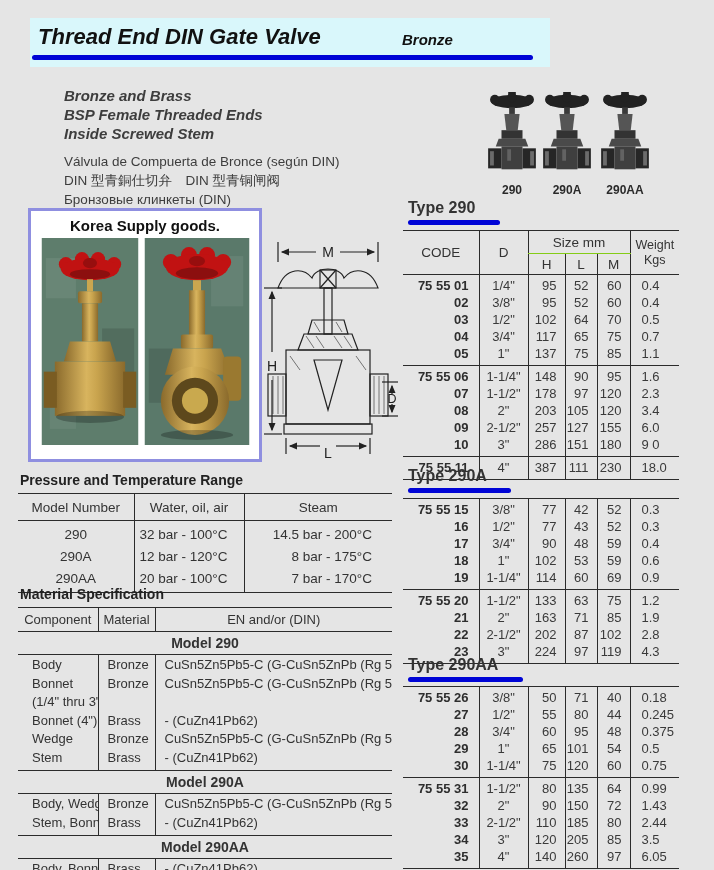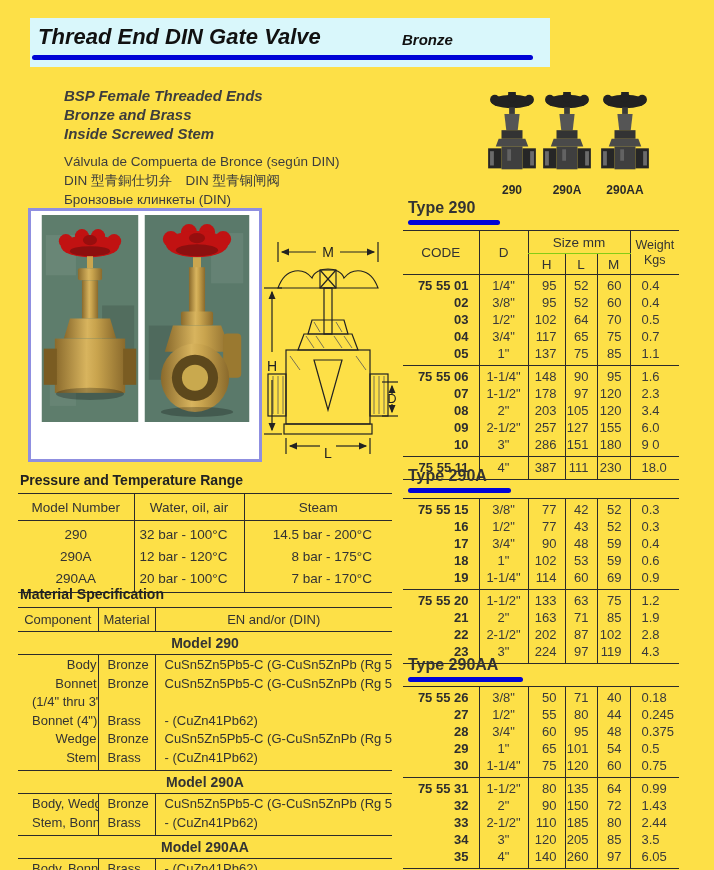--- a/index.html
+++ b/index.html
@@ -1,16 +1,16 @@
 <!DOCTYPE html>
 <html><head>
 <meta charset="utf-8">
 <style>
   html,body{margin:0;padding:0;background:#fff;}
-  .page{position:relative;width:714px;height:870px;background:#fde047;overflow:hidden;
+  .page{position:relative;width:714px;height:870px;background:#e5e5e5;overflow:hidden;
         font-family:"Liberation Sans", sans-serif;color:#2f2f2f;}
 
   
   .titlebar{position:absolute;left:30px;top:18px;width:520px;height:49px;background:#d9f7fb;}
   .titlebar .title{position:absolute;left:8px;top:6px;font-size:22px;font-weight:bold;font-style:italic;color:#111;}
   .titlebar .subtitle{position:absolute;left:372px;top:13px;font-size:15px;font-weight:bold;font-style:italic;color:#111;}
   .titlebar .blue-line{position:absolute;left:2px;top:37px;width:501px;height:5px;background:#0004d6;border-radius:3px;}
 
   
   .desc{position:absolute;left:64px;top:86px;width:370px;}
@@ -48,21 +48,21 @@
   .pr tbody tr:first-child td{padding-top:3px;}
   .pr tbody tr:last-child td{padding-bottom:4px;}
 
   
   .materials{position:absolute;left:18px;top:586px;width:374px;}
   table.mat{width:374px;border-top:1.5px solid #2b2b2b;border-bottom:1.5px solid #2b2b2b;}
   .mat th{font-weight:normal;font-size:13px;height:21px;border-bottom:1px solid #2b2b2b;color:#333;}
   .mat td{font-size:13px;line-height:16.5px;color:#333;}
   .mat tbody.sect td{border-top:1px solid #2b2b2b;border-bottom:1px solid #2b2b2b;
                      font-weight:bold;font-size:14px;text-align:center;height:20px;}
-  .mat tbody.mrows td.c0{text-align:right;padding-left:14px;}
+  .mat tbody.mrows td.c0{text-align:left;padding-left:14px;}
   .mat tbody.mrows td.c1{text-align:left;padding-left:9px;}
   .mat tbody.mrows td.c2{text-align:left;padding-left:9px;}
   .mat tbody.mrows td.c1,.mat tbody.mrows td.c2,.mat th.h1,.mat th.h2{border-left:1px solid #2b2b2b;}
   .mat tbody.mrows tr:first-child td{padding-top:2px;}
   .mat tbody.mrows tr:last-child td{padding-bottom:4px;}
 
   
   .szh{position:absolute;font-size:16px;font-weight:bold;color:#333;}
   .szu{position:absolute;height:5px;background:#0004d6;border-radius:3px;}
   table.sz{position:absolute;width:276px;border-top:1.5px solid #2b2b2b;border-bottom:1.5px solid #2b2b2b;}
@@ -127,22 +127,22 @@
     </defs>
   </svg>
 
   <header class="titlebar">
     <span class="title">Thread End DIN Gate Valve</span>
     <span class="subtitle">Bronze</span>
     <div class="blue-line"></div>
   </header>
 
   <section class="desc">
+    <div class="b">Bronze and Brass</div>
     <div class="b">BSP Female Threaded Ends</div>
-    <div class="b">Bronze and Brass</div>
     <div class="b">Inside Screwed Stem</div>
     <div class="gap"></div>
     <div class="r">Válvula de Compuerta de Bronce (según DIN)</div>
     <div class="r">DIN 型青銅仕切弁　DIN 型青铜闸阀</div>
     <div class="r">Бронзовые клинкеты (DIN)</div>
   </section>
 
   <div class="minis">
     <figure>
       <svg width="50" height="84">
@@ -158,20 +158,21 @@
     </figure>
     <figure>
       <svg width="56" height="84">
           <use href="#mini-valve"></use>
         </svg>
       <figcaption>290AA</figcaption>
     </figure>
   </div>
 
   <div class="photo-box">
+    <div class="caption">Korea Supply goods.</div>
     <div class="photos">
       <svg width="98" height="207" viewBox="0 0 96 206">
         <rect width="96" height="206" fill="#5e7d6c"></rect>
         <rect x="4" y="20" width="30" height="40" fill="#ffffff" opacity="0.07"></rect>
         <rect x="60" y="90" width="32" height="60" fill="#000000" opacity="0.12"></rect>
         <rect x="8" y="150" width="26" height="40" fill="#ffffff" opacity="0.06"></rect>
         <circle cx="24" cy="26" r="7" fill="#c11212"></circle>
           <circle cx="40" cy="21" r="7" fill="#c11212"></circle>
         <circle cx="56" cy="21" r="7" fill="#c11212"></circle>
           <circle cx="72" cy="26" r="7" fill="#c11212"></circle>

